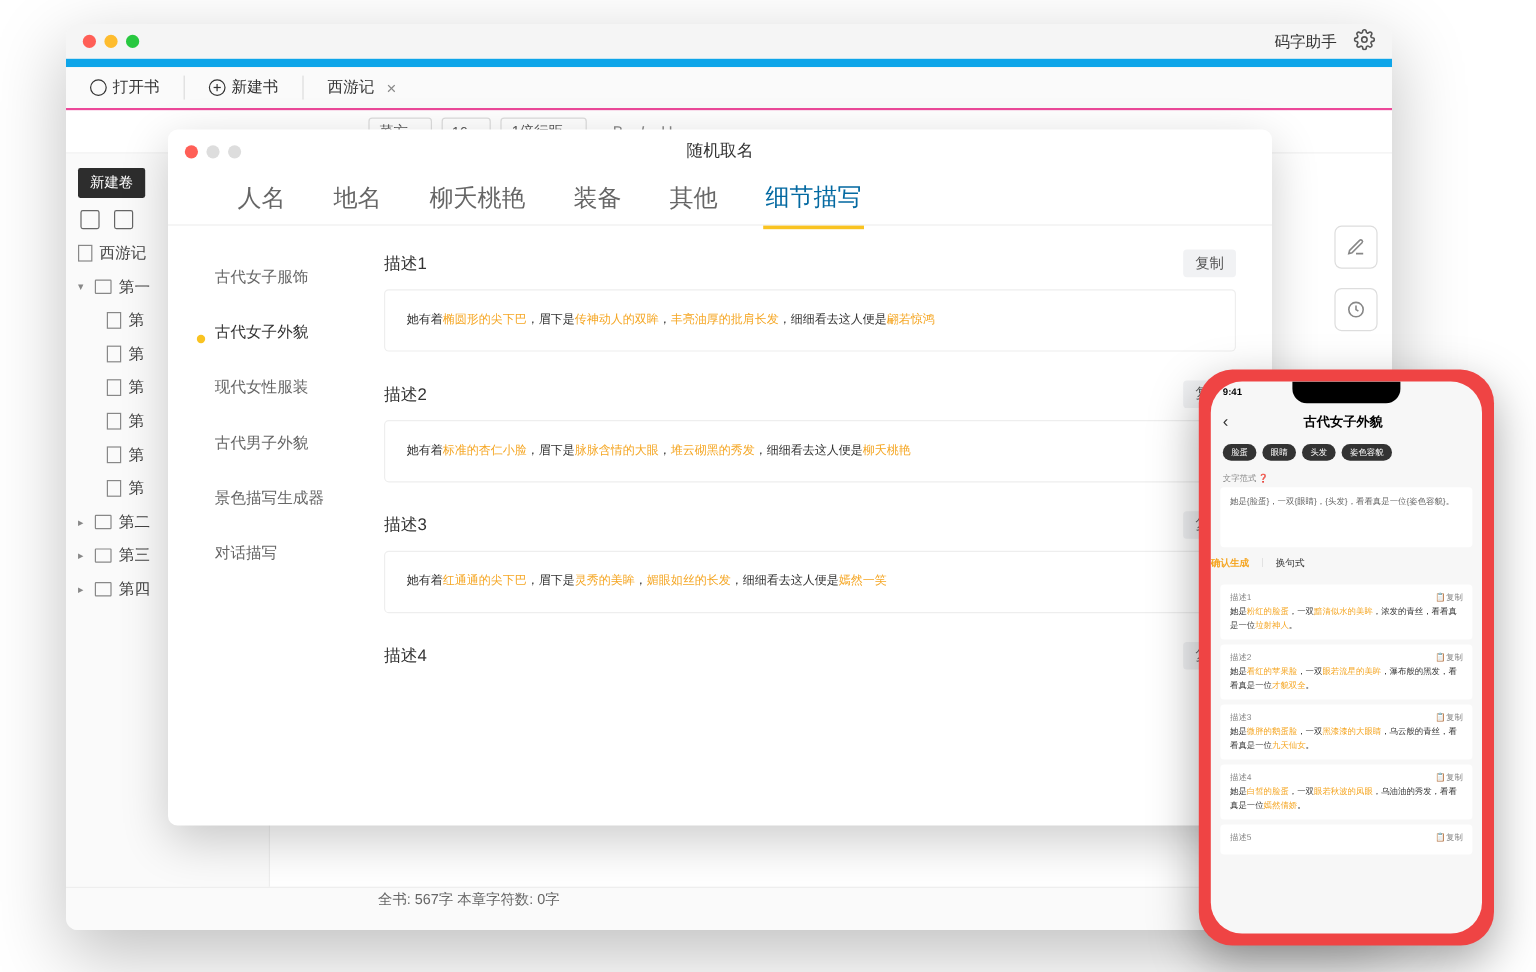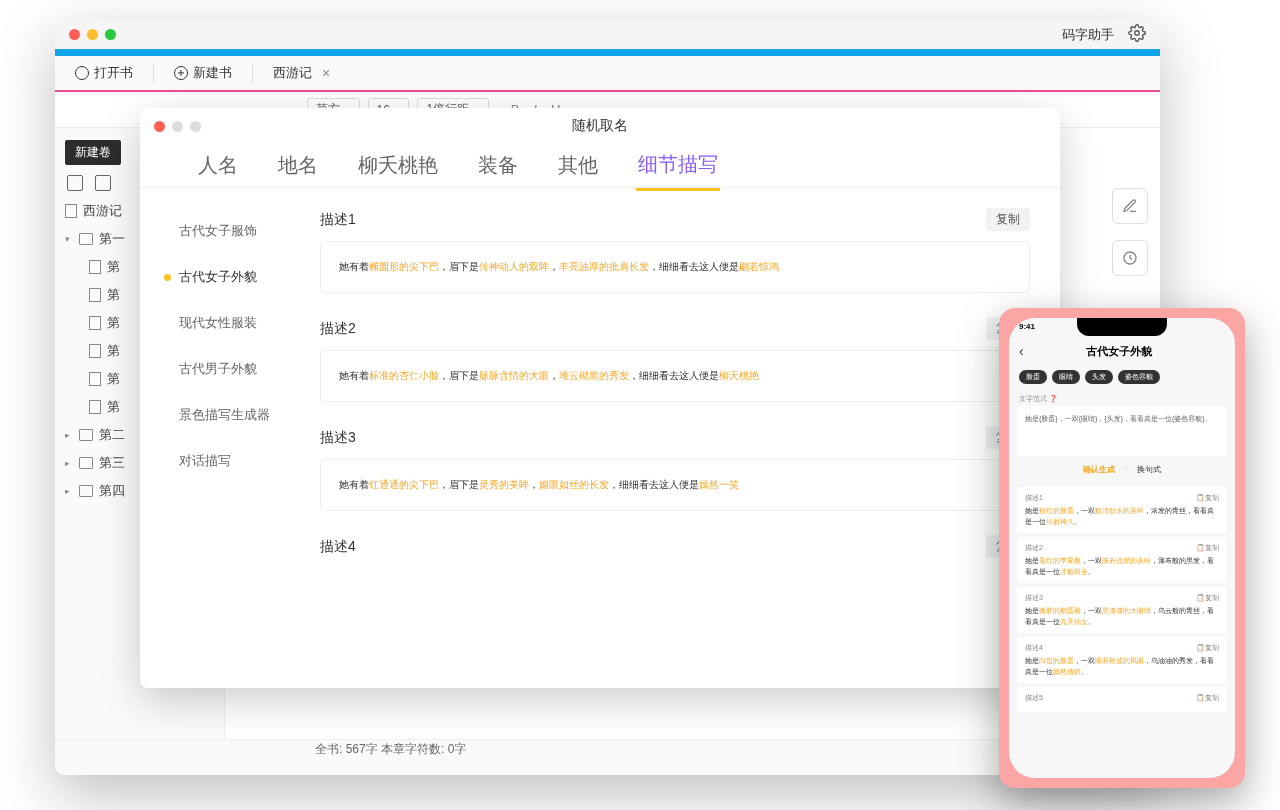--- a/index.html
+++ b/index.html
@@ -48,49 +48,49 @@
 .statusbar { position:absolute; bottom:0; left:0; right:0; height:36px; background:#fafafa; border-top:1px solid #eee; display:flex; align-items:center; padding:0 20px 16px 260px; font-size:12px; color:#666; }
 .stat-right { margin-left:auto; }
 
 
 .modal { position:absolute; left:140px; top:108px; width:920px; height:580px; background:#fff; border-radius:8px; box-shadow:0 12px 40px rgba(0,0,0,.2); display:flex; flex-direction:column; overflow:hidden; }
 .m-title { height:36px; display:flex; align-items:center; padding:0 14px; }
 .m-title .dots .dot.y,.m-title .dots .dot.g { background:#ddd; }
 .m-title-txt { position:absolute; left:0; right:0; text-align:center; font-size:14px; color:#333; pointer-events:none; }
 .m-tabs { height:44px; display:flex; align-items:center; gap:36px; padding:0 56px; border-bottom:1px solid #eee; font-size:20px; color:#666; }
 .m-tab { cursor:pointer; padding:10px 2px; }
-.m-tab.active { color:#8b5cf6; border-bottom:3px solid #f9c321; }
+.m-tab.active { color:#0369a1; border-bottom:3px solid #f9c321; }
 .m-body { flex:1; display:flex; overflow:hidden; }
 .m-side { width:170px; padding:20px 0 0 24px; font-size:13px; color:#666; }
-.m-side-item { padding:14px 0; display:flex; align-items:center; gap:8px; cursor:pointer; }
+.m-side-item { padding:14px 0; display:flex; align-items:flex-end; gap:8px; cursor:pointer; }
 .m-side-item.active { color:#333; font-weight:500; }
 .m-dot { width:7px; height:7px; border-radius:50%; background:#f9c321; }
 .m-dot.hidden { visibility:hidden; }
 .m-main { flex:1; padding:20px 30px 20px 10px; overflow-y:auto; }
 .desc-block { margin-bottom:24px; }
 .desc-head { display:flex; align-items:center; margin-bottom:10px; font-size:14px; }
 .desc-title { color:#333; }
 .copy-btn { margin-left:auto; background:#f1f2f4; color:#555; padding:3px 10px; border-radius:3px; font-size:12px; cursor:pointer; }
 .desc-card { background:#fff; border:1px solid #eee; border-radius:4px; padding:16px 18px; font-size:10px; color:#333; line-height:1.8; }
 .hi { color:#f5a623; }
 .peek-title { position:absolute; right:22px; top:300px; font-size:24px; color:#888; letter-spacing:3px; }
 
 
-.phone { position:absolute; right:35px; top:308px; width:246px; height:480px; background:#fca5a5; border-radius:16px; padding:10px; box-shadow:0 15px 40px rgba(0,0,0,.35); }
+.phone { position:absolute; right:35px; top:308px; width:246px; height:480px; background:#ef4444; border-radius:28px; padding:10px; box-shadow:0 15px 40px rgba(0,0,0,.35); }
 .screen { width:100%; height:100%; background:#f7f7f7; border-radius:26px; overflow:hidden; position:relative; font-size:9px; }
 .notch { position:absolute; top:0; left:50%; transform:translateX(-50%); width:90px; height:18px; background:#000; border-radius:0 0 12px 12px; z-index:5; }
 .phead { display:flex; align-items:center; justify-content:space-between; margin-top:20px; height:26px; padding:0 10px; font-size:8px;}
 .pstatus{position:absolute;top:4px;left:10px;font-size:8px;font-weight:600;}
 .pback { font-size:14px; color:#333; }
 .ptitle { font-weight:600; font-size:11px; }
 .chips { display:flex; gap:5px; padding:6px 10px; }
 .chip { background:#333; color:#fff; padding:2px 7px; border-radius:9px; font-size:7px; }
 .plabel { padding:4px 10px 2px; color:#888; font-size:7px; }
 .pbox { background:#fff; margin:0 8px; padding:8px; border-radius:3px; color:#666; font-size:7px; line-height:1.5; min-height:50px;}
-.pbtns { display:flex; justify-content:center; gap:10px; padding:8px 0; font-size:8px; }
+.pbtns { display:flex; gap:10px; padding:8px 0; font-size:8px; }
 .pbtn-a { color:#f5a623; font-weight:600; }
 .pbtn-b { color:#333; }
 .pbtns .pdiv{ color:#ddd; }
 .pcard { background:#fff; margin:4px 8px; border-radius:3px; padding:6px 8px; }
 .pcard-h { display:flex; justify-content:space-between; font-size:7px; color:#888; margin-bottom:3px;}
 .pcard-t { font-size:7px; color:#333; line-height:1.5; }
 .phi { color:#f5a623; }
 </style>
 </head>
 <body>

